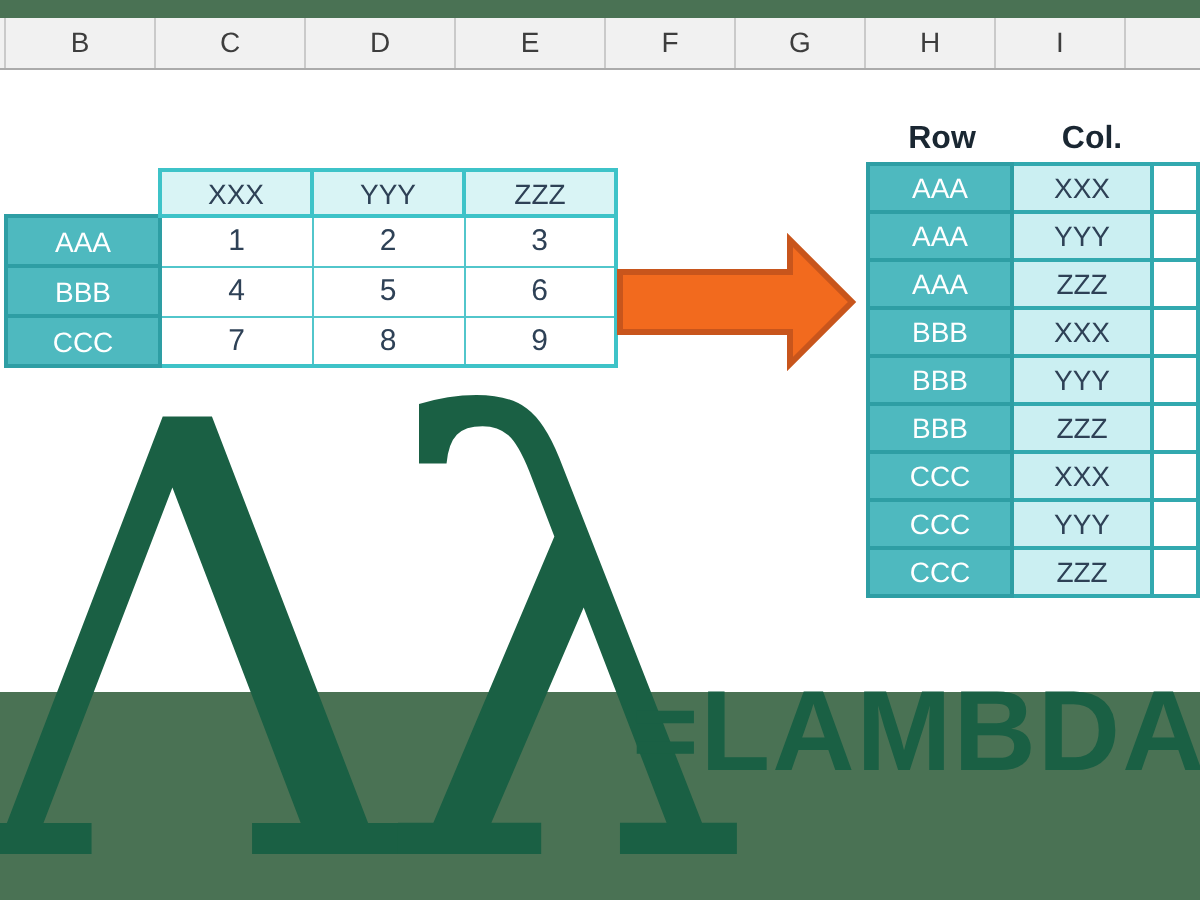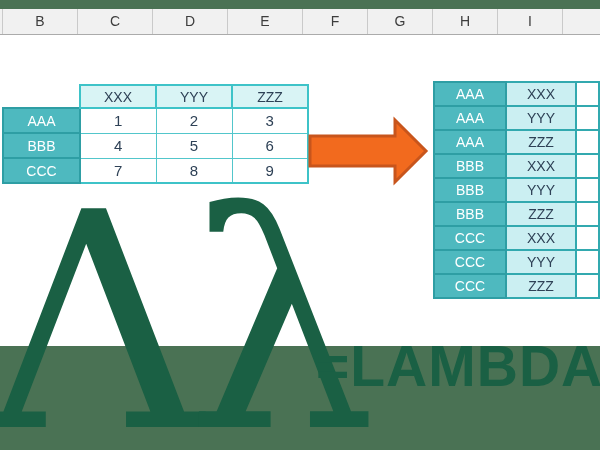--- a/index.html
+++ b/index.html
@@ -96,20 +96,22 @@
       <td class="src-cell">8</td>
       <td class="src-cell">9</td>
     </tr>
   </tbody>
     </table>
 
   <svg class="arrow" width="124" height="72" viewBox="0 0 124 72">
     <polygon points="4,21 89,21 89,5 120,36 89,67 89,51 4,51" stroke="#C8551C" stroke-width="3" stroke-linejoin="miter" fill="#F26A1E"></polygon>
   </svg>
 
+  <div class="res-head res-head-row">Row</div>
+  <div class="res-head res-head-col">Col.</div>
 
   <table class="res-table">
     <tbody>
         <tr>
       <td class="res-c1">AAA</td>
       <td class="res-c2">XXX</td>
       <td class="res-c3"></td>
     </tr>
     <tr>
       <td class="res-c1">AAA</td>

